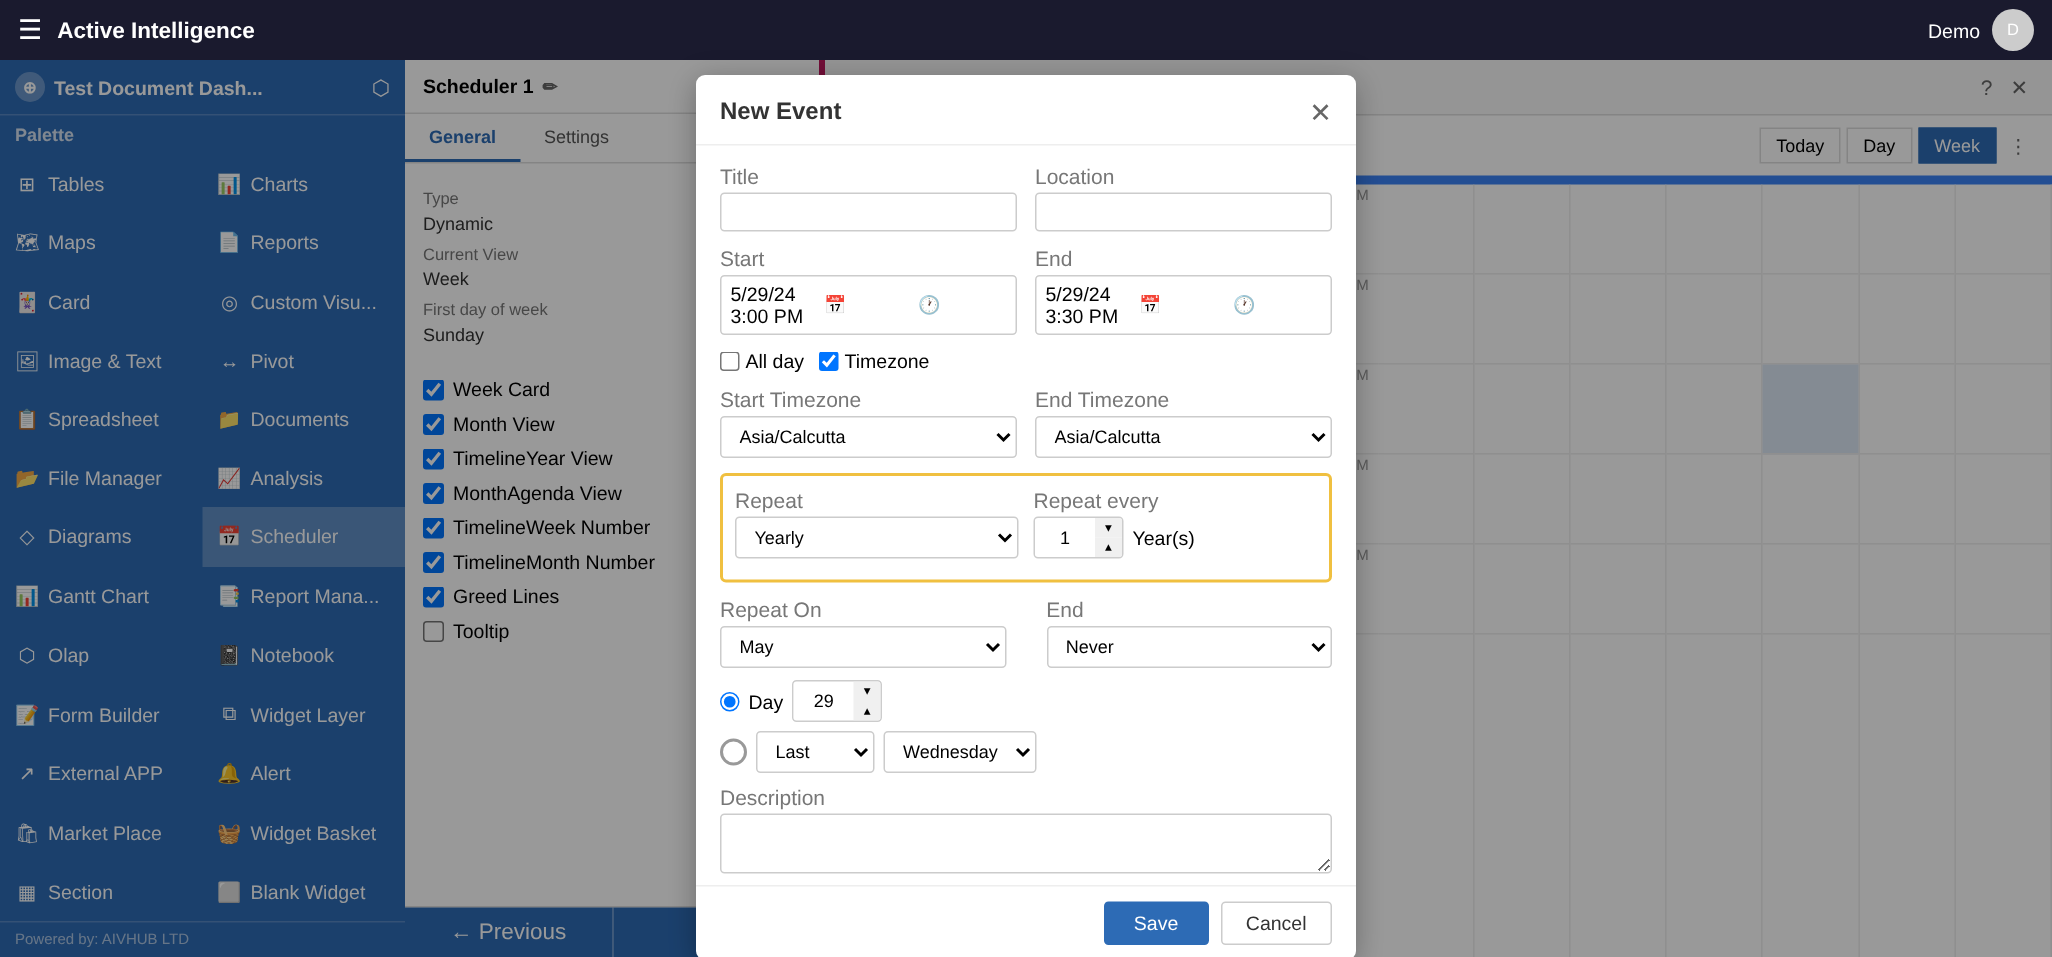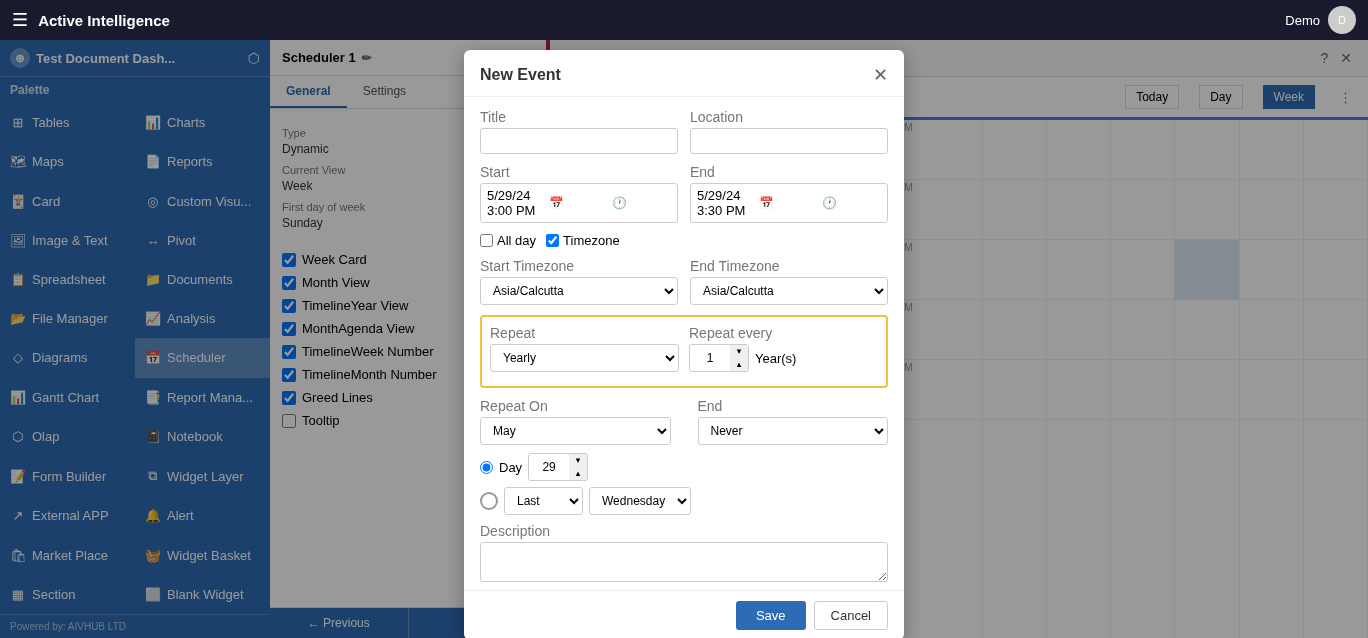--- a/index.html
+++ b/index.html
@@ -111,21 +111,21 @@
     .checkbox-item { display: flex; align-items: center; gap: 6px; padding: 4px 0; font-size: 12px; }
     .checkbox-item input[type="checkbox"] { width: 14px; height: 14px; }
     .nav-buttons { display: flex; border-top: 1px solid #ddd; }
     .nav-btn {
       flex: 1;
       padding: 8px;
       background: #2d6bb5;
       color: white;
       border: none;
       cursor: pointer;
-      font-size: 12px;
+      font-size: 15px;
       display: flex;
       align-items: center;
       justify-content: center;
       gap: 4px;
     }
     .nav-btn:first-child { border-right: 1px solid rgba(255,255,255,0.3); }
 
     
     .right-panel {
       flex: 1;
@@ -141,22 +141,22 @@
       border-bottom: 1px solid #ddd;
       background: #f9f9f9;
     }
     .preview-title { font-weight: bold; font-size: 14px; }
     .preview-right { display: flex; align-items: center; gap: 4px; }
     .help-icon, .close-icon { cursor: pointer; color: #666; font-size: 14px; padding: 2px 4px; }
     .calendar-nav {
       display: flex;
       align-items: flex-end;
       padding: 8px 12px;
-      gap: 20px;
-      border-bottom: 3px solid #3b82f6;
+      gap: 4px;
+      border-bottom: 6px solid #3b82f6;
     }
     .cal-nav-btn { cursor: pointer; background: none; border: 1px solid #ddd; padding: 3px 8px; border-radius: 3px; }
     .cal-date-range { font-size: 13px; font-weight: bold; display: flex; align-items: center; gap: 4px; }
     .cal-date-chevron { cursor: pointer; color: #666; }
     .cal-spacer { flex: 1; }
     .today-btn, .day-btn, .week-btn { padding: 4px 10px; border: 1px solid #ddd; cursor: pointer; background: white; font-size: 12px; }
     .week-btn { background: #2d6bb5; color: white; border-color: #2d6bb5; }
     .more-btn { cursor: pointer; color: #666; padding: 4px; }
     .calendar-grid { flex: 1; display: flex; flex-direction: row; }
     .cal-header-row {

